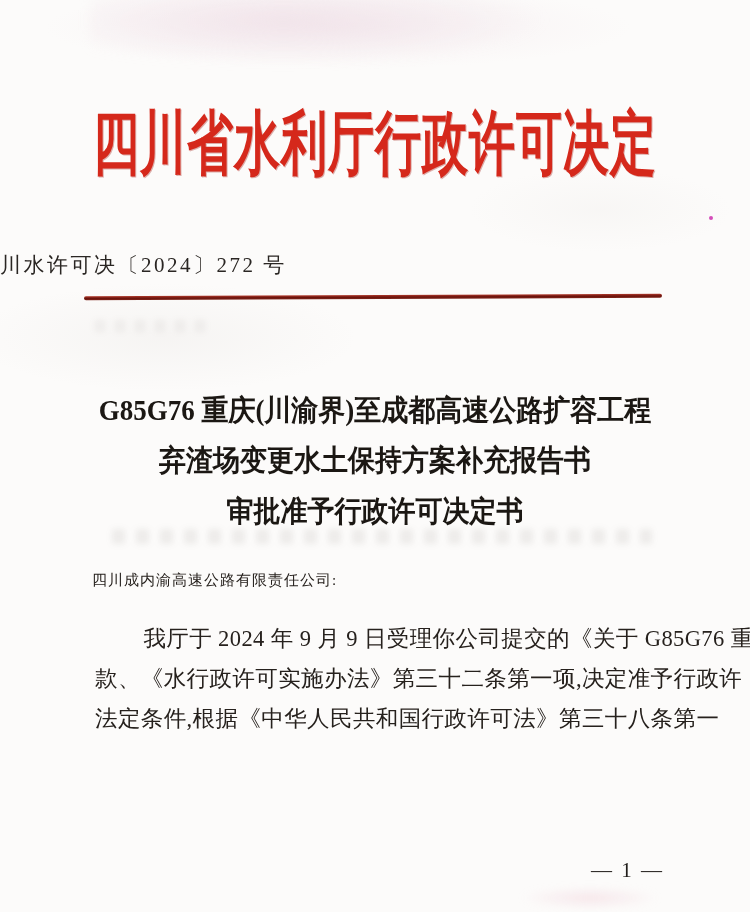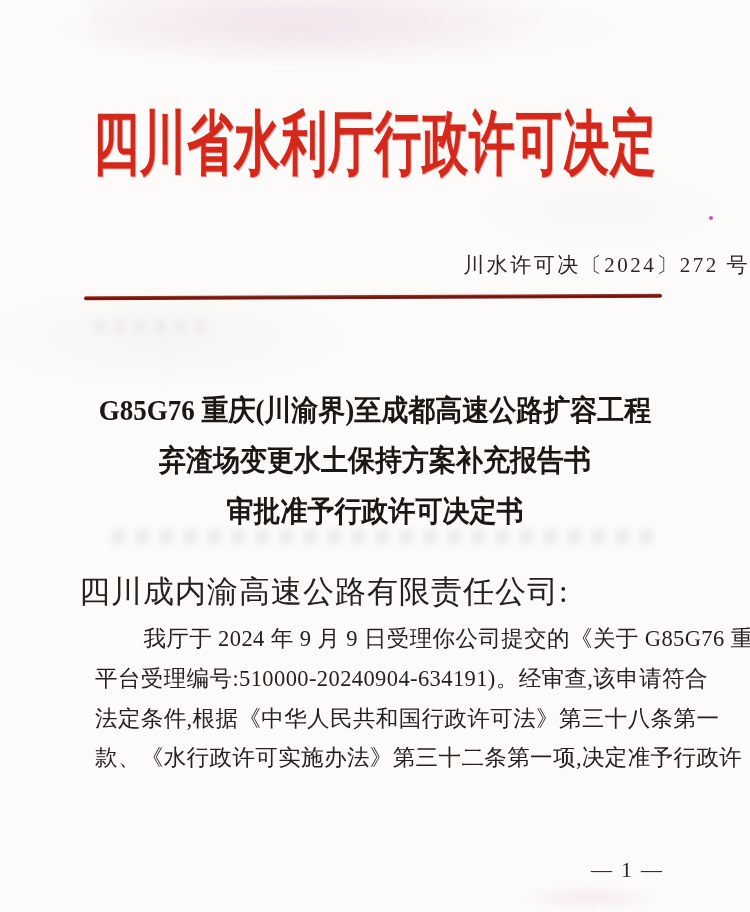--- a/index.html
+++ b/index.html
@@ -26,38 +26,38 @@
   .header-red{
     position:absolute;top:97px;left:0;width:100%;margin:0;
     text-align:center;color:var(--header-red);
     font-size:46px;font-weight:700;letter-spacing:1px;
     transform:scaleY(1.52);transform-origin:top center;
     text-shadow:1px 1px 0 rgba(160,30,20,0.35);
     white-space:nowrap;
   }
   .doc-number{
     position:absolute;top:251px;left:0;width:100%;
-    text-align:right;color:#2a2623;
+    text-align:left;color:#2a2623;
     font-size:21px;letter-spacing:2.5px;white-space:nowrap;
   }
   .red-rule{
     position:absolute;top:295px;left:84px;width:578px;height:4px;
     background:linear-gradient(180deg,#b03a2c 0%,var(--rule-red-dark) 55%,#7e241a 100%);
     border-radius:2px;transform:rotate(-0.25deg);
   }
   .doc-title{
     position:absolute;top:385px;left:0;width:100%;
     text-align:center;color:#1b1713;font-weight:700;
     font-size:27px;line-height:47px;
     transform:scaleY(1.08);transform-origin:top center;
   }
   .t-line{white-space:nowrap;}
   .salutation{
-    position:absolute;top:571px;left:79px;
-    color:var(--ink);font-size:31px;letter-spacing:1px;white-space:nowrap;
+    position:absolute;top:571px;left:92px;
+    color:var(--ink);font-size:15px;letter-spacing:1px;white-space:nowrap;
   }
   .body-text{
     position:absolute;top:619px;left:95px;width:575px;
     color:var(--ink);font-size:22.5px;line-height:39.8px;letter-spacing:0.4px;
   }
   .b-line{white-space:nowrap;}
   .b-line.indent{text-indent:2.15em;}
   .page-number{
     position:absolute;top:858px;right:86px;
     color:#211d1a;font-size:21px;letter-spacing:2px;white-space:nowrap;
@@ -107,23 +107,22 @@
     <div class="t-line">弃渣场变更水土保持方案补充报告书</div>
     <div class="t-line">审批准予行政许可决定书</div>
   </div>
 
   <div class="ghost-strip"></div>
 
   <div class="salutation">四川成内渝高速公路有限责任公司:</div>
 
   <div class="body-text">
     <div class="b-line indent">我厅于 2024 年 9 月 9 日受理你公司提交的《关于 G85G76 重</div>
-    <div class="b-line">平台受理编号:510000-20240904-634191)。经审查,该申请符合</div>
+    <div class="b-line">款、《水行政许可实施办法》第三十二条第一项,决定准予行政许</div>
     <div class="b-line">法定条件,根据《中华人民共和国行政许可法》第三十八条第一</div>
-    <div class="b-line">款、《水行政许可实施办法》第三十二条第一项,决定准予行政许</div>
   </div>
 
   <div class="page-number">— 1 —</div>
 
   <div class="magenta-dot"></div>
   <div class="bottom-smudge"></div>
 
 </div>
 
 </body></html>

